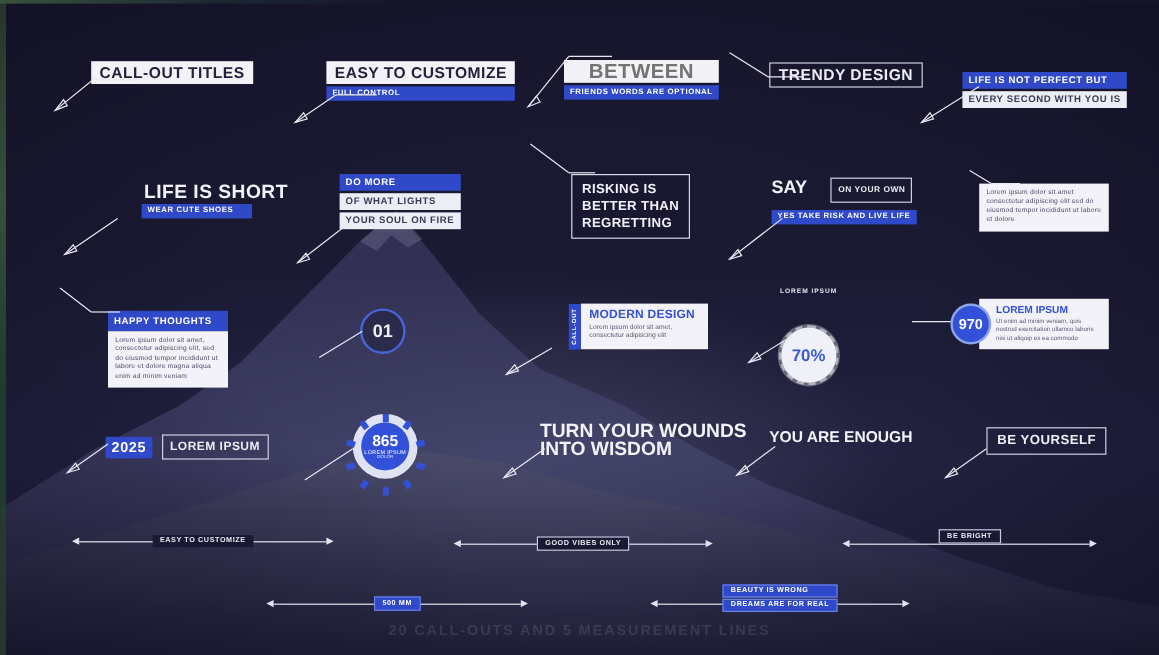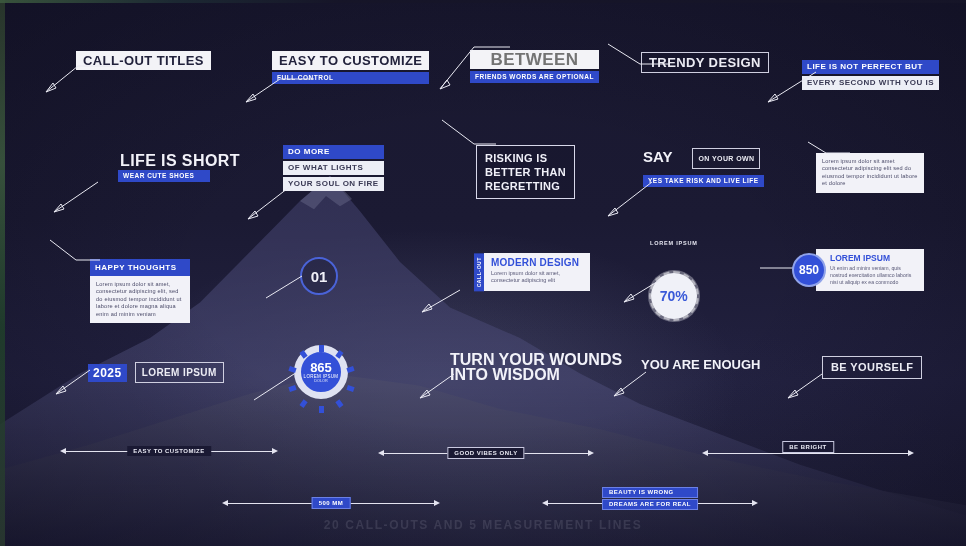--- a/index.html
+++ b/index.html
@@ -288,21 +288,21 @@
       </div>
     </div>
   </div>
   <svg class="lead" style="left:616px; top:278px; width:48px; height:30px;">
     <line x1="44" y1="2" x2="8" y2="24"></line>
     <path d="M8 24 L18 21 L15 16 Z" fill="#e9e9f2" stroke="none"></path>
   </svg>
 
   <div class="co" style="left:792px; top:249px; display:flex; align-items:center;">
     <div class="circ circ-850" style="position:relative;z-index:2;">
-      <span>850</span>
+      <span>970</span>
     </div>
     <div style="background:#f2f2f8;padding:4px 7px 5px 14px;margin-left:-10px;width:108px;">
       <div style="color:#3350d8;font-size:8.5px;font-weight:700;">LOREM IPSUM</div>
       <div style="color:#5a5a78;font-size:5.2px;line-height:7px;margin-top:2px;">Ut enim ad minim veniam, quis nostrud exercitation ullamco laboris nisi ut aliquip ex ea commodo</div>
     </div>
   </div>
   <svg class="lead" style="left:760px; top:262px; width:44px; height:14px;">
     <line x1="0" y1="6" x2="38" y2="6"></line>
   </svg>
 

